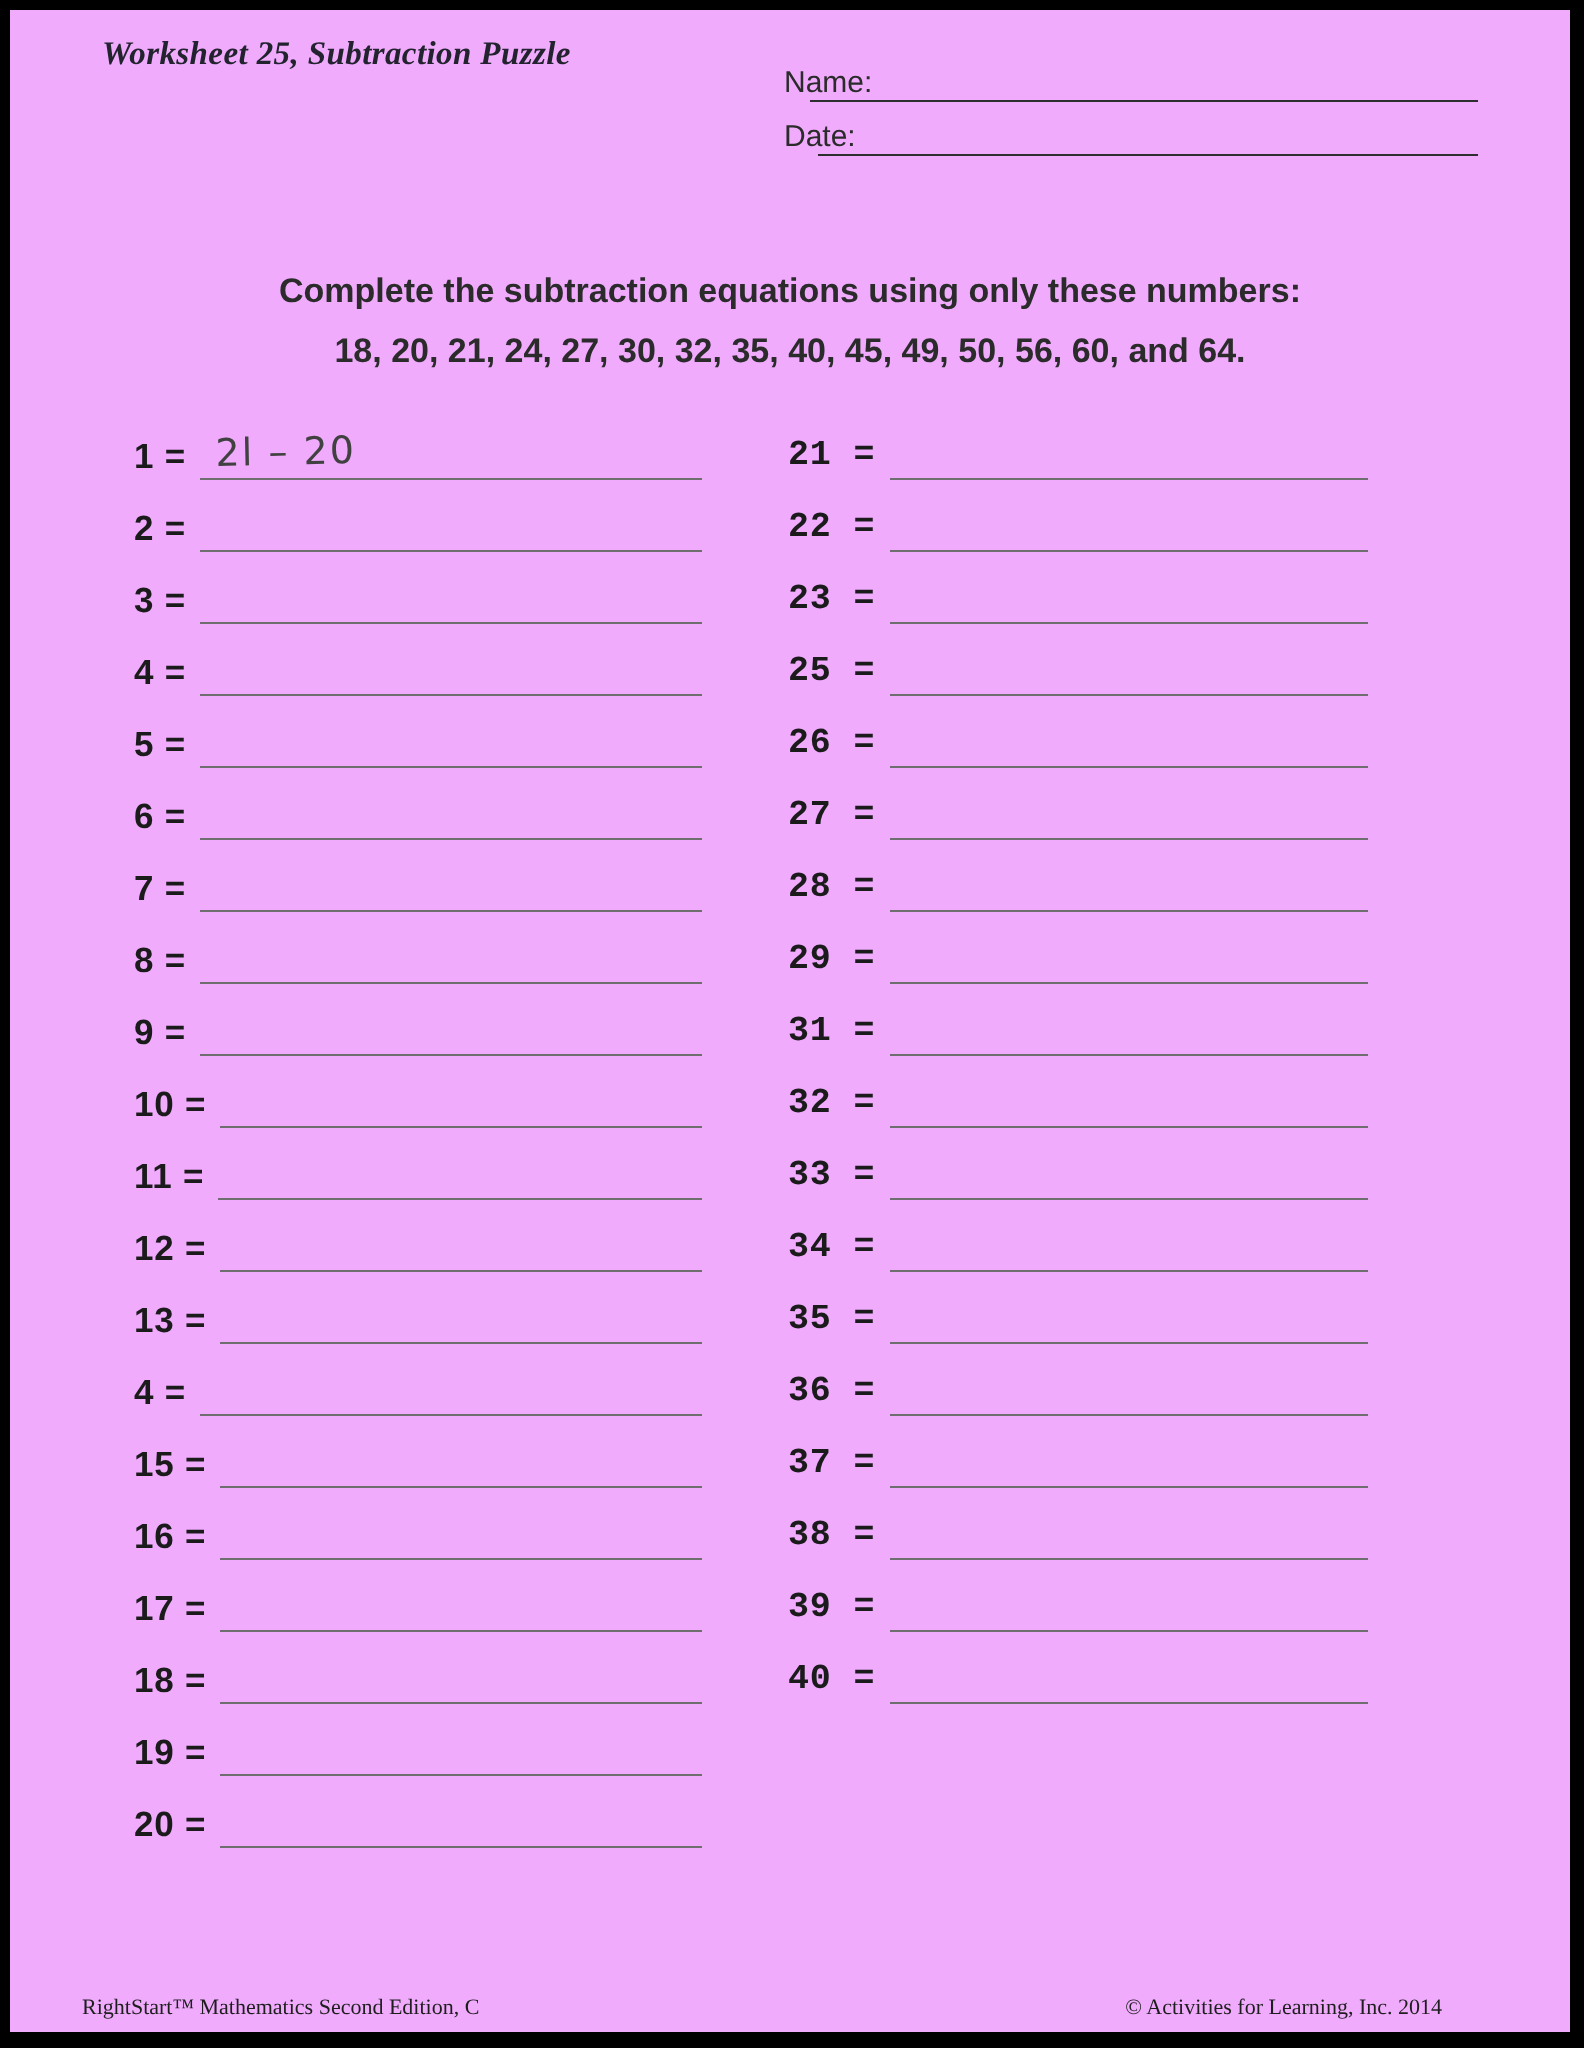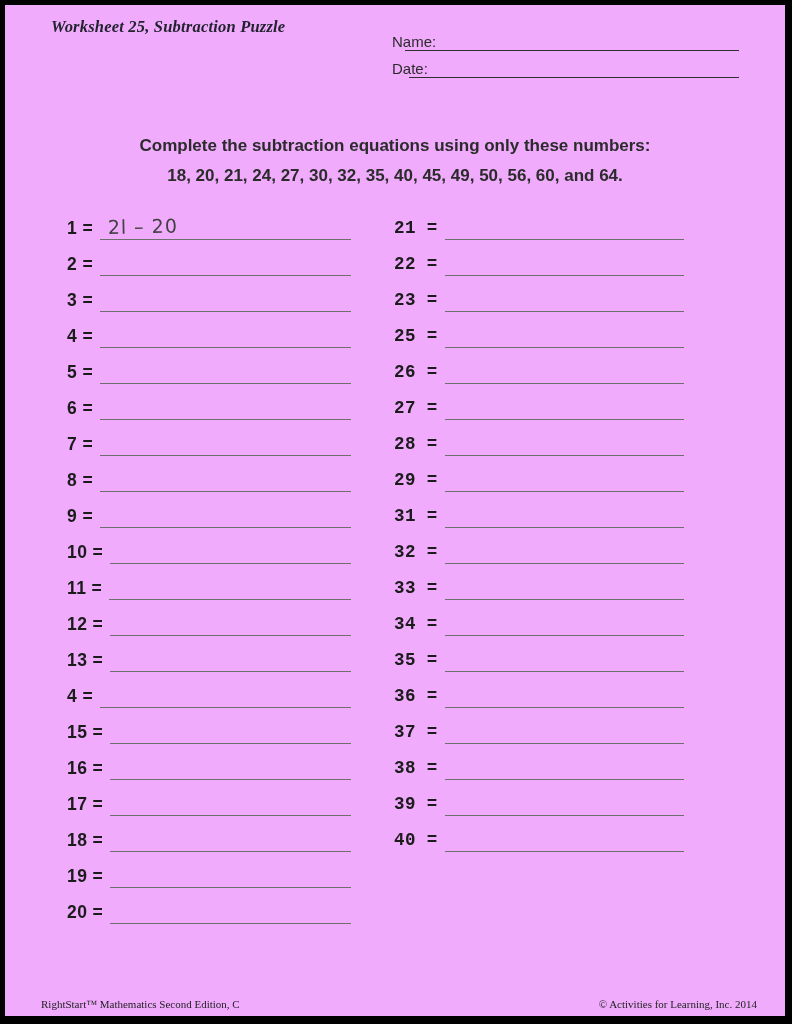--- a/index.html
+++ b/index.html
@@ -99,21 +99,21 @@
     transform-origin: left bottom;
     line-height: 1;
   }
 
   
   .footer {
     position: absolute;
     left: 0; right: 0; bottom: 6px;
     display: flex;
     justify-content: space-between;
-    padding: 0 28px 0 36px;
+    padding: 0 64px 0 36px;
     font-family: "Liberation Serif", serif;
     font-size: 11px;
     color: #1e1e1e;
   }
 </style>
 </head>
 <body>
 
 <div class="page">
 

